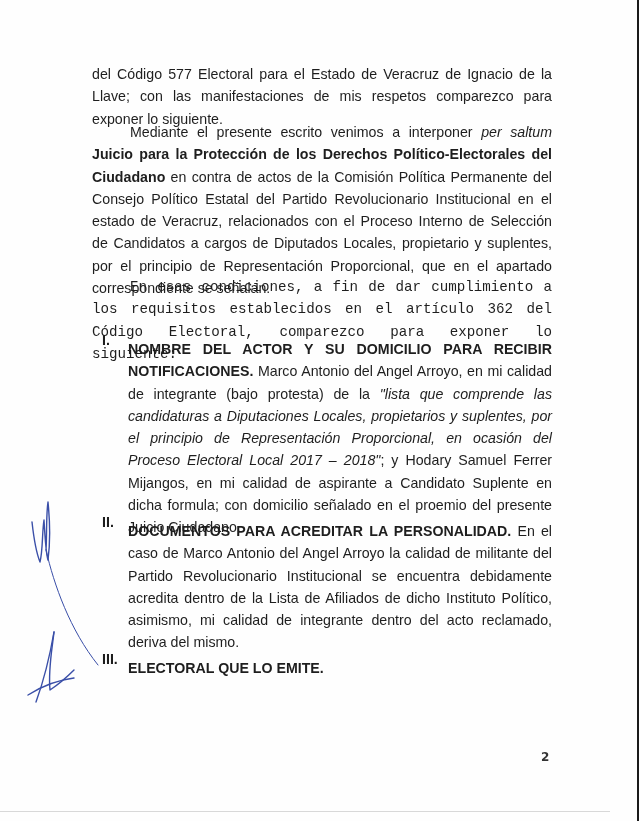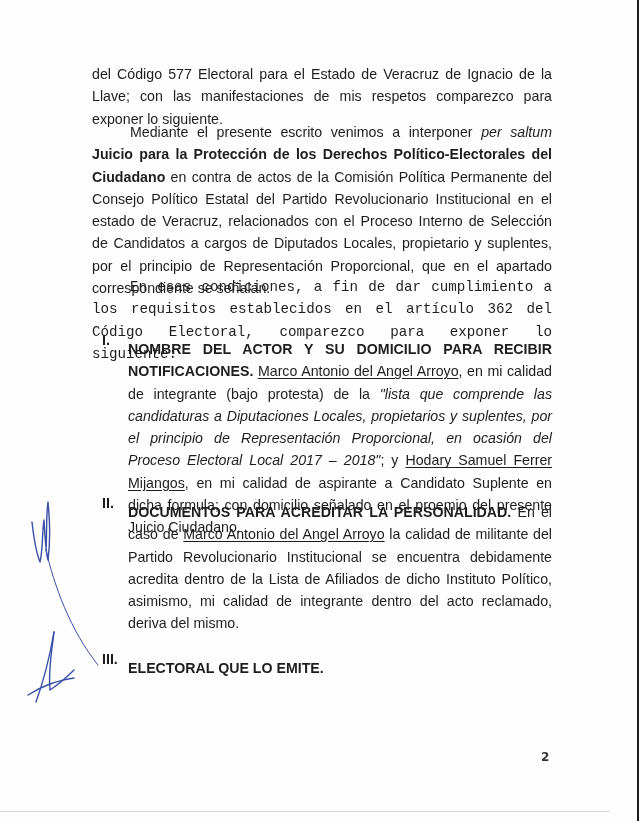--- a/index.html
+++ b/index.html
@@ -34,25 +34,25 @@
     position: absolute; left: 92px; width: 460px;
     font-size: 14.2px; line-height: 22.3px;
   }
   .item .num {
     position: absolute; left: 10px; top: 0; font-weight: bold;
   }
   .item .content {
     margin-left: 36px; text-align: justify; margin-top: 9px;
   }
   .item-1 { top: 329px; }
-  .item-2 { top: 492px; }
+  .item-2 { top: 511px; }
   .item-3 { top: 648px; }
   .heading-bold { font-weight: bold; }
   .spread { text-align: justify; text-align-last: justify; }
-  .u { text-decoration: underline; text-underline-offset: 2px; }
+  .u { text-underline-offset: 2px; }
   em { }
   .page-number {
     position: absolute; left: 541px; top: 750px;
     font-family: "DejaVu Sans", sans-serif; font-size: 12px; font-weight: bold; color: #333;
   }
   .signature {
     position: absolute; left: 10px; top: 490px; width: 90px; height: 220px;
   }
 </style>
 </head>

